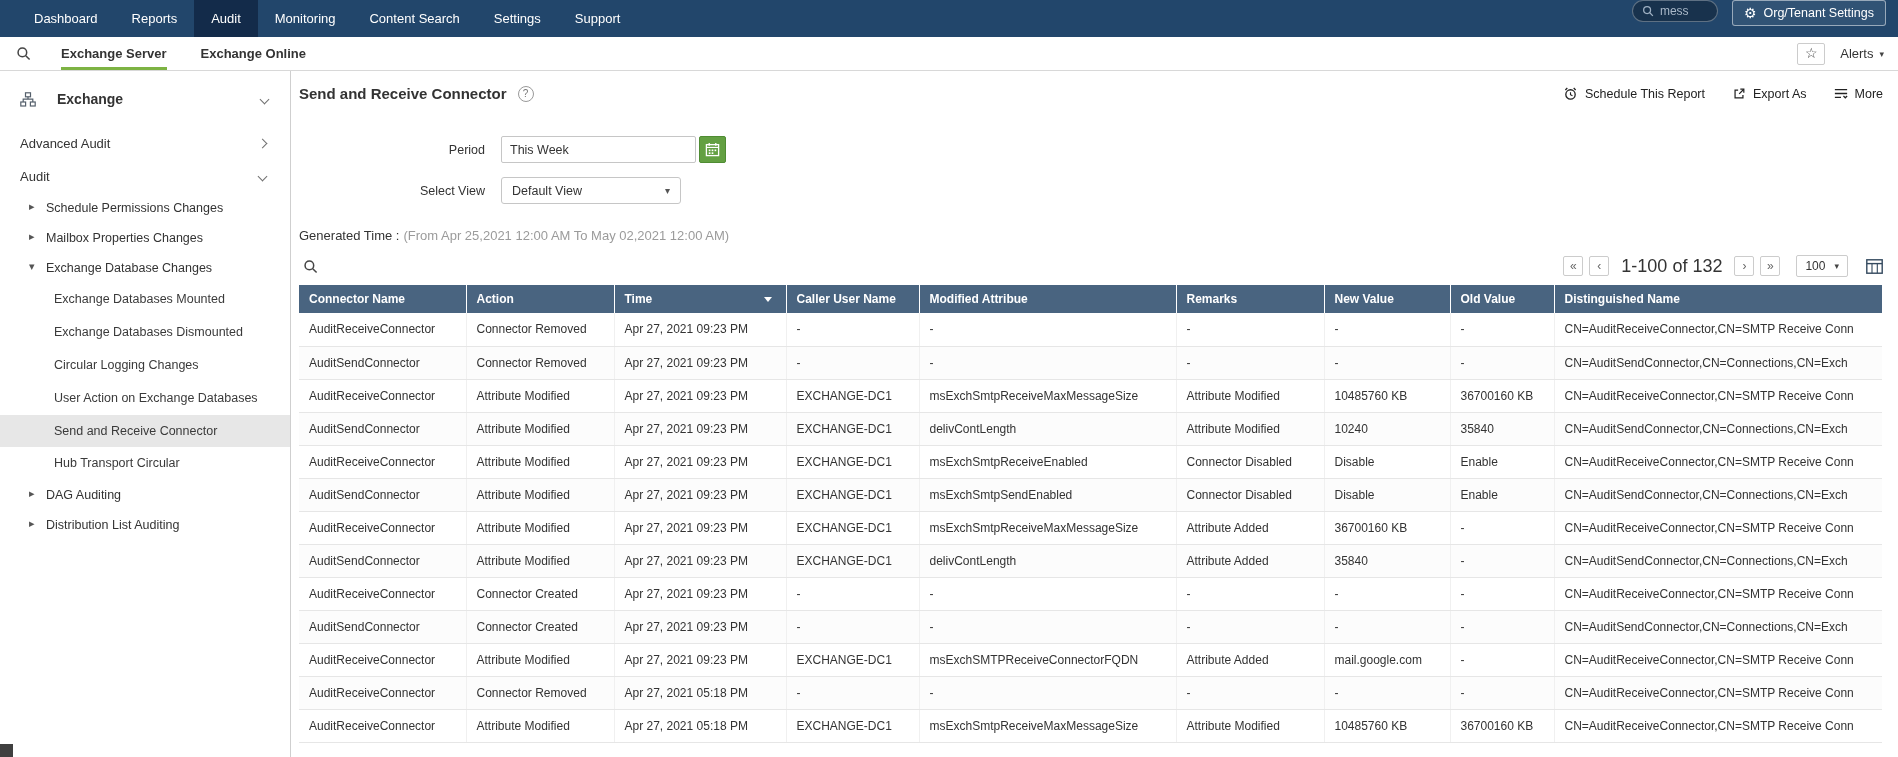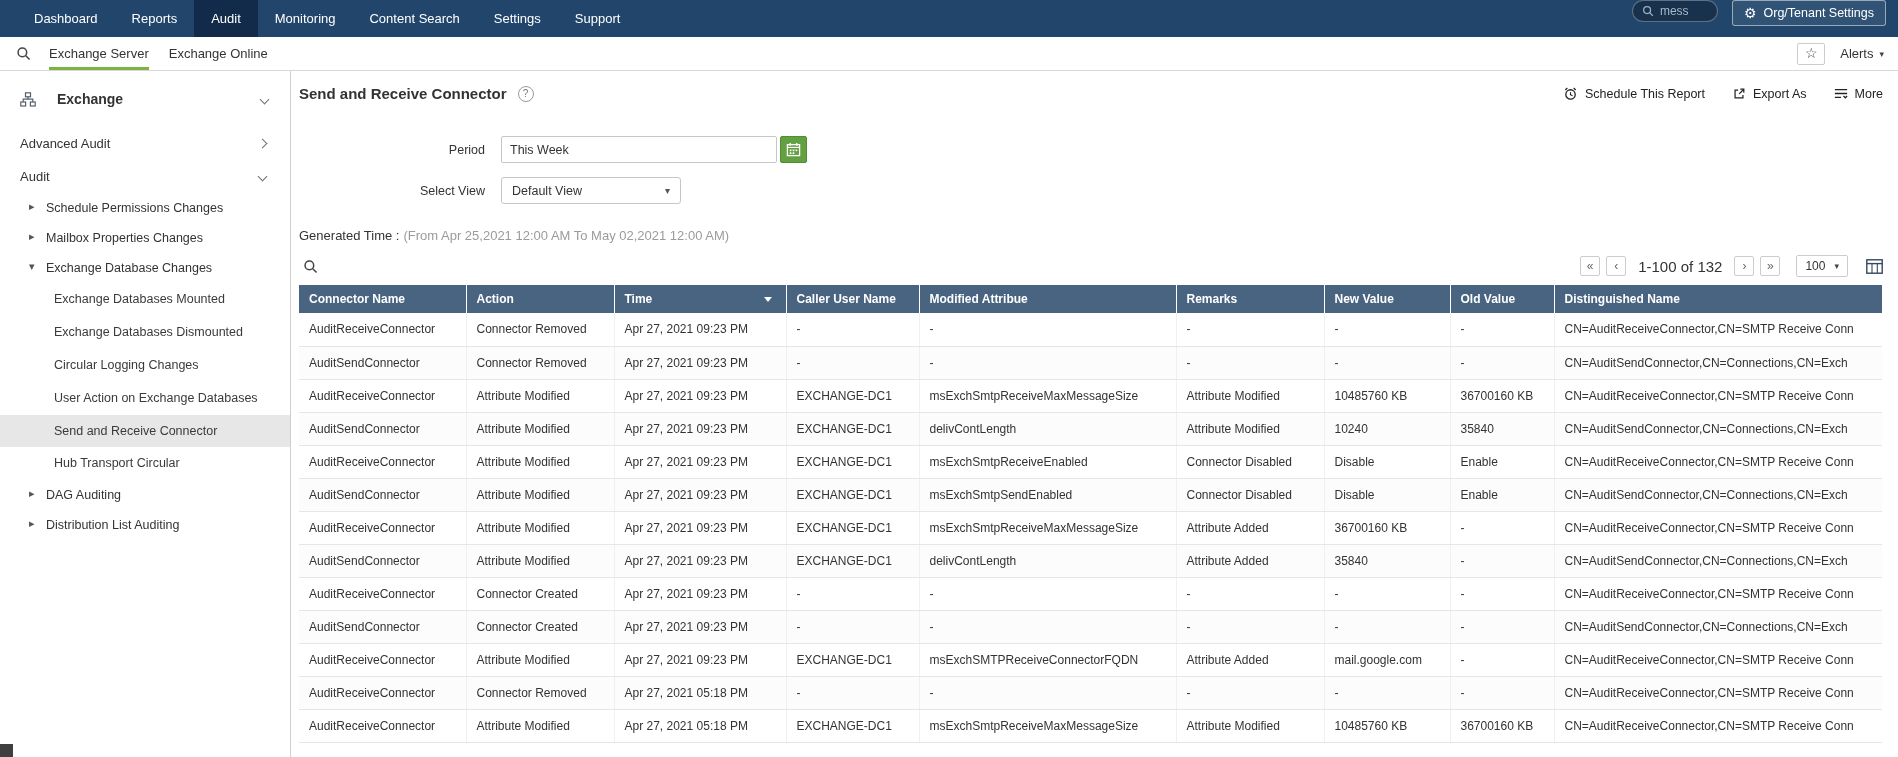--- a/index.html
+++ b/index.html
@@ -16,21 +16,21 @@
   .top-tab.active { background:#132b4a; }
   .topnav-right { margin-left:auto; display:flex; gap:14px; padding-right:12px; }
   .searchbox { display:flex; align-items:center; gap:6px; background:rgba(0,0,0,0.28); border:1px solid rgba(255,255,255,0.3); border-radius:11px; height:22px; padding:0 9px; width:86px; color:#9fb0c2; }
   .searchbox input { background:transparent; border:0; outline:none; color:#a9b8c8; font-size:12px; width:48px; font-family:inherit; }
   .org-btn { display:flex; align-items:center; gap:7px; background:rgba(255,255,255,0.07); border:1px solid rgba(255,255,255,0.5); border-radius:3px; color:#fff; font-size:12.5px; height:26px; padding:0 11px; font-family:inherit; cursor:pointer; white-space:nowrap; }
   .gear { font-size:14px; line-height:1; }
 
   
   .subnav { height:34px; background:#fff; border-bottom:1px solid #d8d8d8; display:flex; align-items:stretch; }
   .subnav-searchicon { display:flex; align-items:center; margin-left:16px; color:#444; cursor:pointer; }
-  .sub-tabs { display:flex; margin-left:18px; gap:20px; }
+  .sub-tabs { display:flex; margin-left:30px; gap:34px;font-weight:bold; }
   .sub-tab { display:flex; align-items:center; font-size:13px; color:#333; border-bottom:3px solid transparent; padding-top:3px; cursor:pointer; white-space:nowrap; }
   .sub-tab.active { border-bottom-color:#7db343; }
   .subnav-right { margin-left:auto; display:flex; align-items:center; gap:15px; padding-right:14px; }
   .star-btn { width:28px; height:22px; border:1px solid #ccc; border-radius:2px; background:#fff; color:#444; font-size:14px; line-height:19px; text-align:center; cursor:pointer; font-family:inherit; }
   .alerts { display:flex; align-items:center; gap:6px; font-size:13px; color:#333; cursor:pointer; }
   .caret { font-size:9px; color:#444; }
 
   
   .layout { display:flex; height:686px; }
   .sidebar { width:291px; border-right:1px solid #cfcfcf; background:#fff; position:relative; flex:none; }
@@ -55,34 +55,34 @@
   .title-row { display:flex; align-items:center; margin-top:14px; }
   .title-row h1 { font-size:15px; font-weight:bold; color:#333; }
   .help { width:16px; height:16px; border:1px solid #9a9a9a; border-radius:50%; color:#777; font-size:10px; line-height:14px; text-align:center; margin-left:11px; cursor:pointer; }
   .report-actions { margin-left:auto; display:flex; align-items:center; gap:27px; }
   .raction { display:flex; align-items:center; gap:7px; font-size:12.5px; color:#222; cursor:pointer; white-space:nowrap; }
   .ric { display:flex; align-items:center; }
 
   .filters { margin-top:34px; }
   .frow { display:flex; align-items:center; margin-bottom:14px; }
   .frow label { width:186px; text-align:right; margin-right:16px; font-size:12.5px; color:#333; }
-  .text-input { width:276px; height:27px; border:1px solid #c6c6c6; border-radius:2px; padding:0 8px; font-size:12.5px; color:#333; font-family:inherit; }
+  .text-input { width:195px; height:27px; border:1px solid #c6c6c6; border-radius:2px; padding:0 8px; font-size:12.5px; color:#333; font-family:inherit; }
   .cal-btn { width:27px; height:27px; margin-left:3px; background:#63a042; border:1px solid #4f8c33; border-radius:2px; display:flex; align-items:center; justify-content:center; cursor:pointer; }
   .select { width:180px; height:27px; border:1px solid #c6c6c6; border-radius:3px; display:flex; align-items:center; padding:0 10px; font-size:12.5px; color:#333; cursor:pointer; background:#fff; }
   .sel-caret { margin-left:auto; font-size:10px; color:#555; }
 
   .gen-time { margin-top:24px; font-size:13px; }
   .gen-time b { font-weight:normal; color:#333; }
   .gen-time span { color:#9b9b9b; margin-left:4px; }
 
   .table-toolbar { display:flex; align-items:center; margin-top:10px; height:26px; }
   .tt-search { color:#444; display:flex; align-items:center; margin-left:4px; cursor:pointer; }
   .pager { margin-left:auto; display:flex; align-items:center; gap:6px; }
   .pg-btn { width:20px; height:20px; border:1px solid #ccc; border-radius:2px; background:#fff; color:#666; font-size:12px; line-height:18px; text-align:center; cursor:pointer; }
-  .pg-range { margin:0 6px; color:#333; font-size:15px; white-space:nowrap; }
+  .pg-range { margin:0 6px; color:#333; font-size:18px; white-space:nowrap; }
   .pg-size { display:flex; align-items:center; gap:9px; border:1px solid #ccc; border-radius:2px; height:22px; padding:0 8px; margin-left:10px; font-size:12px; color:#333; cursor:pointer; background:#fff; }
   .grid-icon { margin-left:12px; cursor:pointer; display:flex; }
 
   table { border-collapse:collapse; table-layout:fixed; width:1583px; margin-top:6px; }
   col.c0{width:167px} col.c1{width:148px} col.c2{width:172px} col.c3{width:133px}
   col.c4{width:257px} col.c5{width:148px} col.c6{width:126px} col.c7{width:104px} col.c8{width:328px}
   thead th { background:#496480; color:#fff; font-weight:bold; font-size:12px; text-align:left; height:28px; padding:0 10px; white-space:nowrap; overflow:hidden; position:relative; border-right:1px solid rgba(255,255,255,0.12); cursor:pointer; }
   .sort-caret { position:absolute; right:14px; top:12px; width:0; height:0; border-left:4px solid transparent; border-right:4px solid transparent; border-top:5px solid #fff; }
   tbody td { height:33px; border-bottom:1px solid #e6e6e6; border-right:1px solid #f0f0f0; padding:0 10px; font-size:12px; color:#333; white-space:nowrap; overflow:hidden; }
   tbody td:last-child { border-right:0; }

